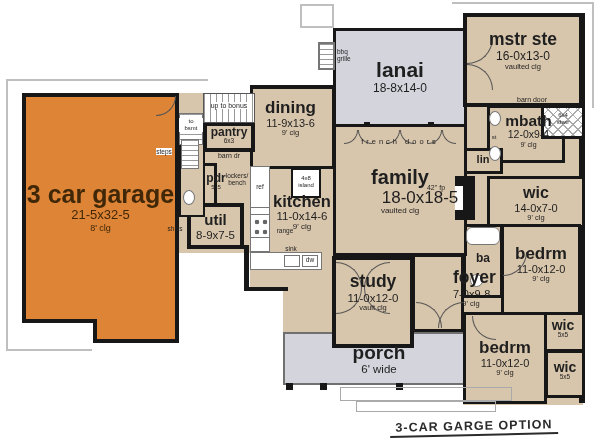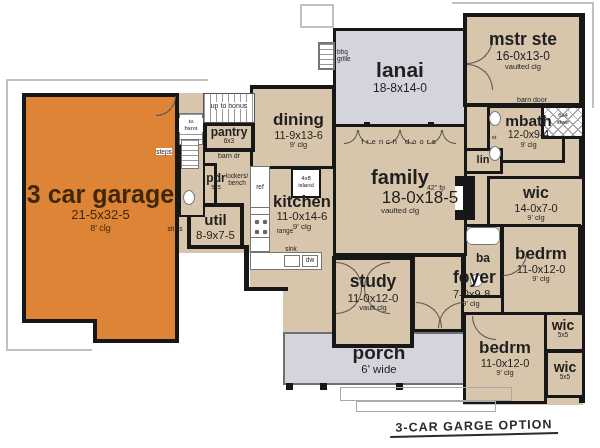--- a/index.html
+++ b/index.html
@@ -124,21 +124,21 @@
   <div class="q q-tr" style="left:442px;top:130px;width:14px;height:14px;"></div>
   <div class="q q-tl" style="left:503px;top:252px;width:24px;height:24px;"></div>
   <div class="q q-tr" style="left:472px;top:316px;width:24px;height:24px;"></div>
   <div class="q q-tl" style="left:156px;top:96px;width:20px;height:20px;"></div>
 
   <div class="lbl" style="left:22px;top:180px;width:157px;">
     <span class="nm gtxt" style="font-size:25px;">3 car garage</span>
     <span class="dm gtxt" style="font-size:13px;">21-5x32-5</span>
     <span class="cl gtxt" style="font-size:9px;">8' clg</span>
   </div>
-  <div class="lbl" style="left:256px;top:98px;width:85px;margin-top:12px;">
+  <div class="lbl" style="left:248px;top:98px;width:85px;">
     <span class="nm" style="font-size:17px;">dining</span>
     <span class="dm" style="font-size:11px;">11-9x13-6</span>
     <span class="cl">9' clg</span>
   </div>
   <div class="lbl" style="left:333px;top:58px;width:134px;">
     <span class="nm" style="font-size:21px;">lanai</span>
     <span class="dm" style="font-size:12px;">18-8x14-0</span>
   </div>
   <div class="lbl" style="left:463px;top:30px;width:120px;">
     <span class="nm" style="font-size:17.5px;">mstr ste</span>

